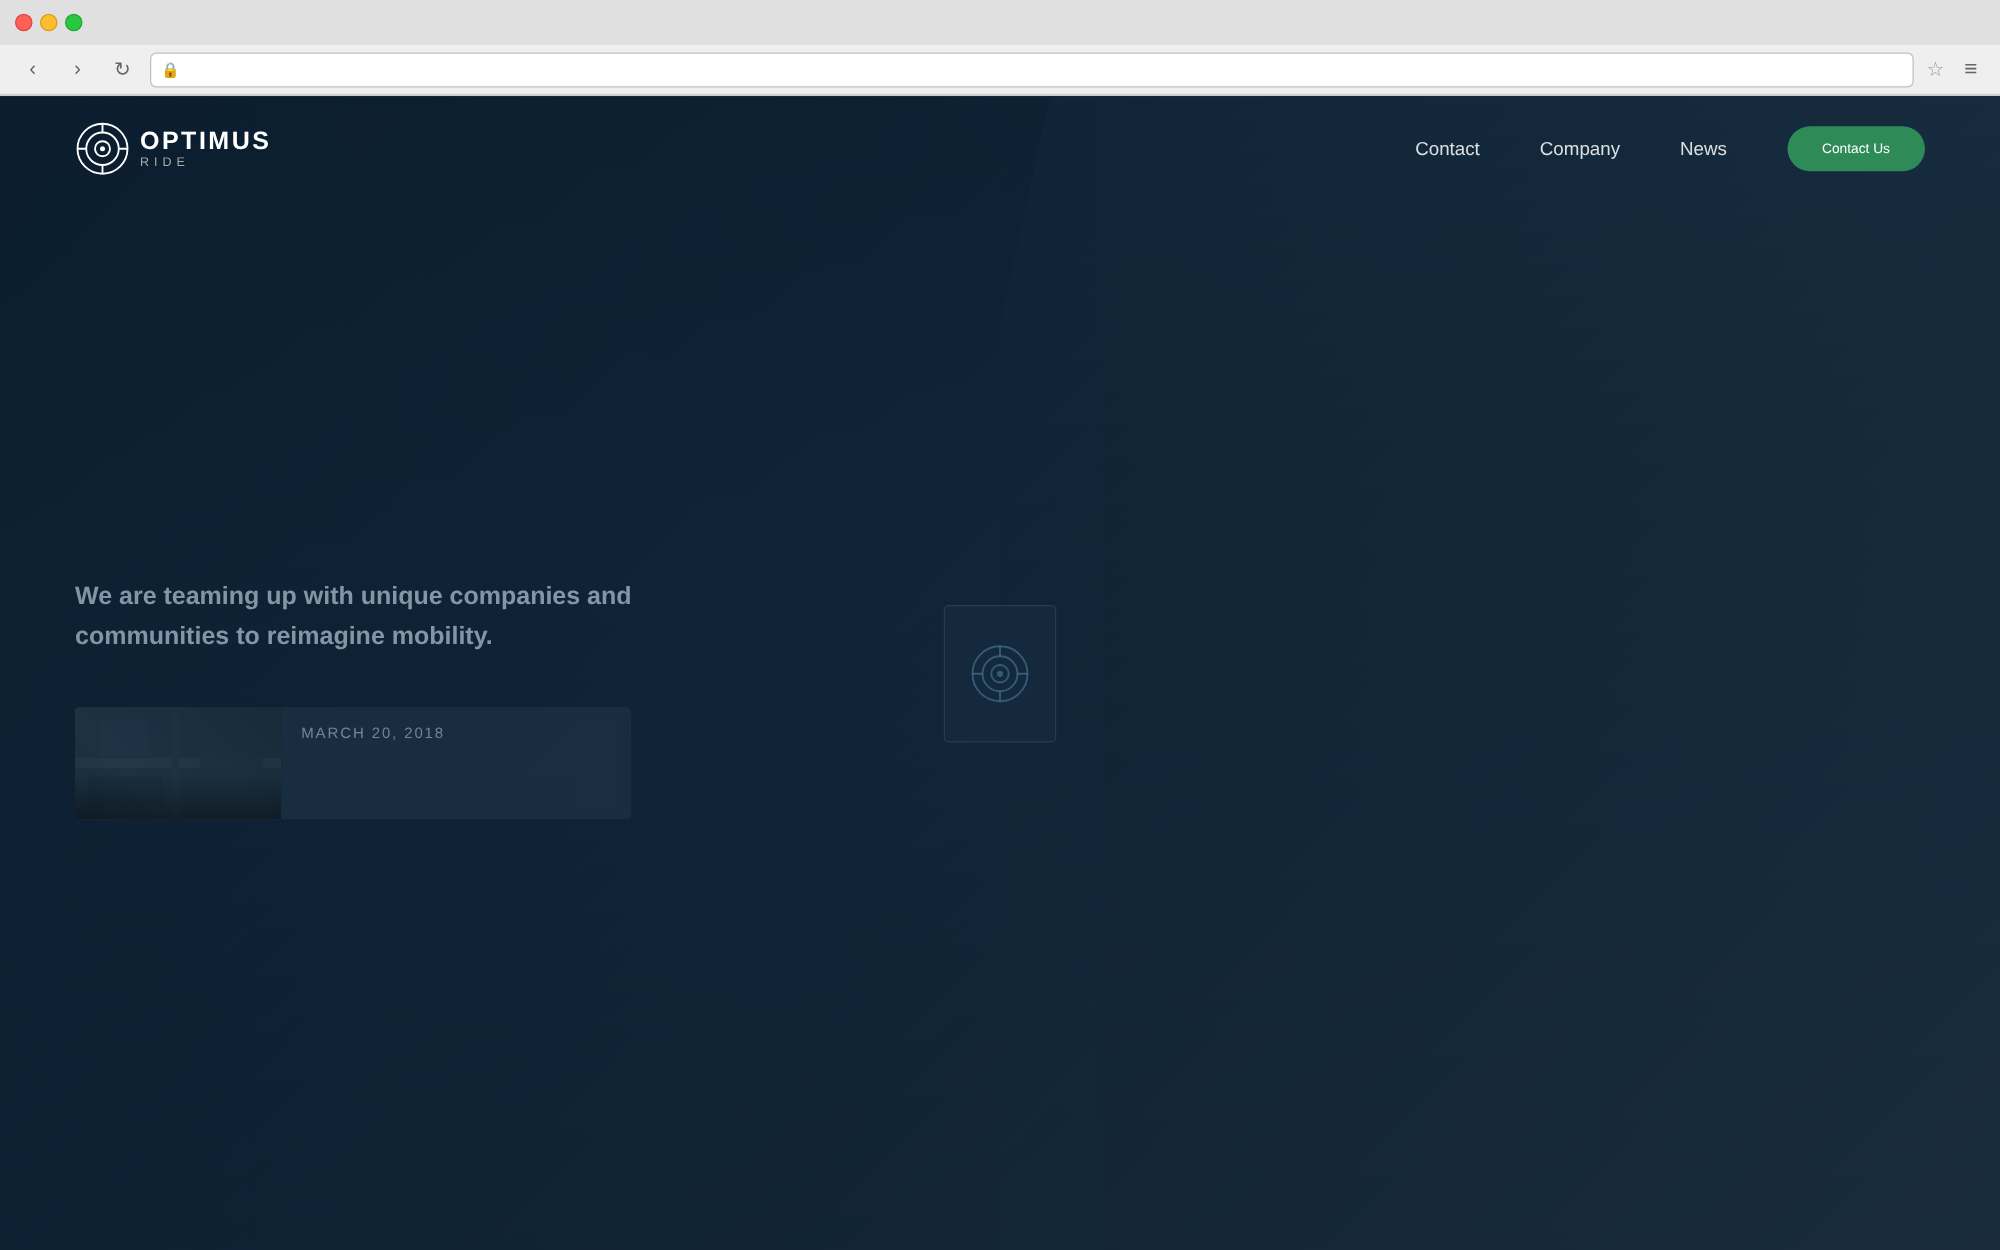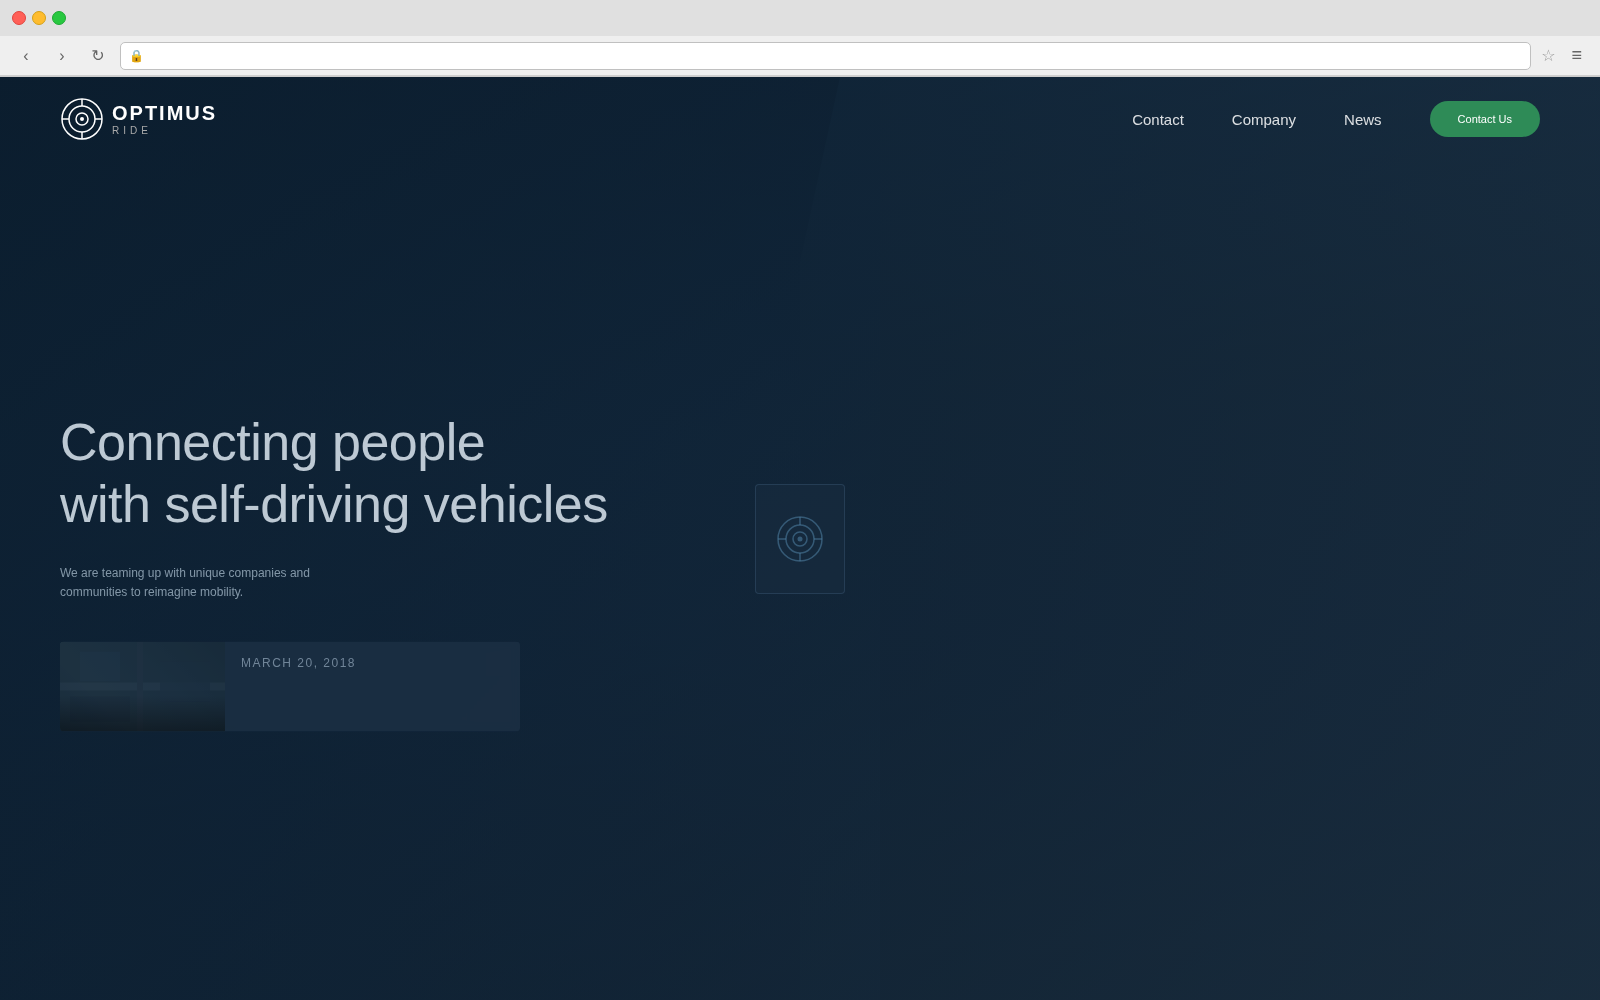--- a/index.html
+++ b/index.html
@@ -242,24 +242,24 @@
       color: rgba(220, 230, 240, 0.85);
       font-size: 52px;
       font-weight: 300;
       line-height: 1.2;
       margin-bottom: 28px;
       letter-spacing: -0.5px;
     }
 
     .hero-subtitle {
       color: rgba(180, 200, 215, 0.7);
-      font-size: 12px;
+      font-size: 20px;
       line-height: 1.6;
       margin-bottom: 40px;
-      font-weight: 400;
+      font-weight: 700;
     }
 
     
     .news-card {
       display: flex;
       background: rgba(30, 50, 70, 0.75);
       border-radius: 4px;
       overflow: hidden;
       max-width: 460px;
       backdrop-filter: blur(4px);
@@ -399,21 +399,20 @@
         <circle cx="25" cy="25" r="2.5" fill="rgba(100,160,200,0.6)"></circle>
         <line x1="25" y1="3" x2="25" y2="11" stroke="rgba(100,160,200,0.6)" stroke-width="1.5"></line>
         <line x1="25" y1="39" x2="25" y2="47" stroke="rgba(100,160,200,0.6)" stroke-width="1.5"></line>
         <line x1="3" y1="25" x2="11" y2="25" stroke="rgba(100,160,200,0.6)" stroke-width="1.5"></line>
         <line x1="39" y1="25" x2="47" y2="25" stroke="rgba(100,160,200,0.6)" stroke-width="1.5"></line>
       </svg>
     </div>
   </div>
 
   <div class="hero-content">
-    <h1 class="hero-title">Connecting people<br>with self-driving vehicles</h1>
     <p class="hero-subtitle">We are teaming up with unique companies and<br>communities to reimagine mobility.</p>
 
     <div class="news-card">
       <div class="news-card-image">
 
         <svg width="165" height="90" viewBox="0 0 165 90" fill="none" style="position:absolute;inset:0;opacity:0.6;">
           <rect width="165" height="90" fill="#1a2d3d"></rect>
 
           <line x1="0" y1="45" x2="165" y2="45" stroke="#243848" stroke-width="8"></line>
           <line x1="80" y1="0" x2="80" y2="90" stroke="#1e3040" stroke-width="6"></line>

